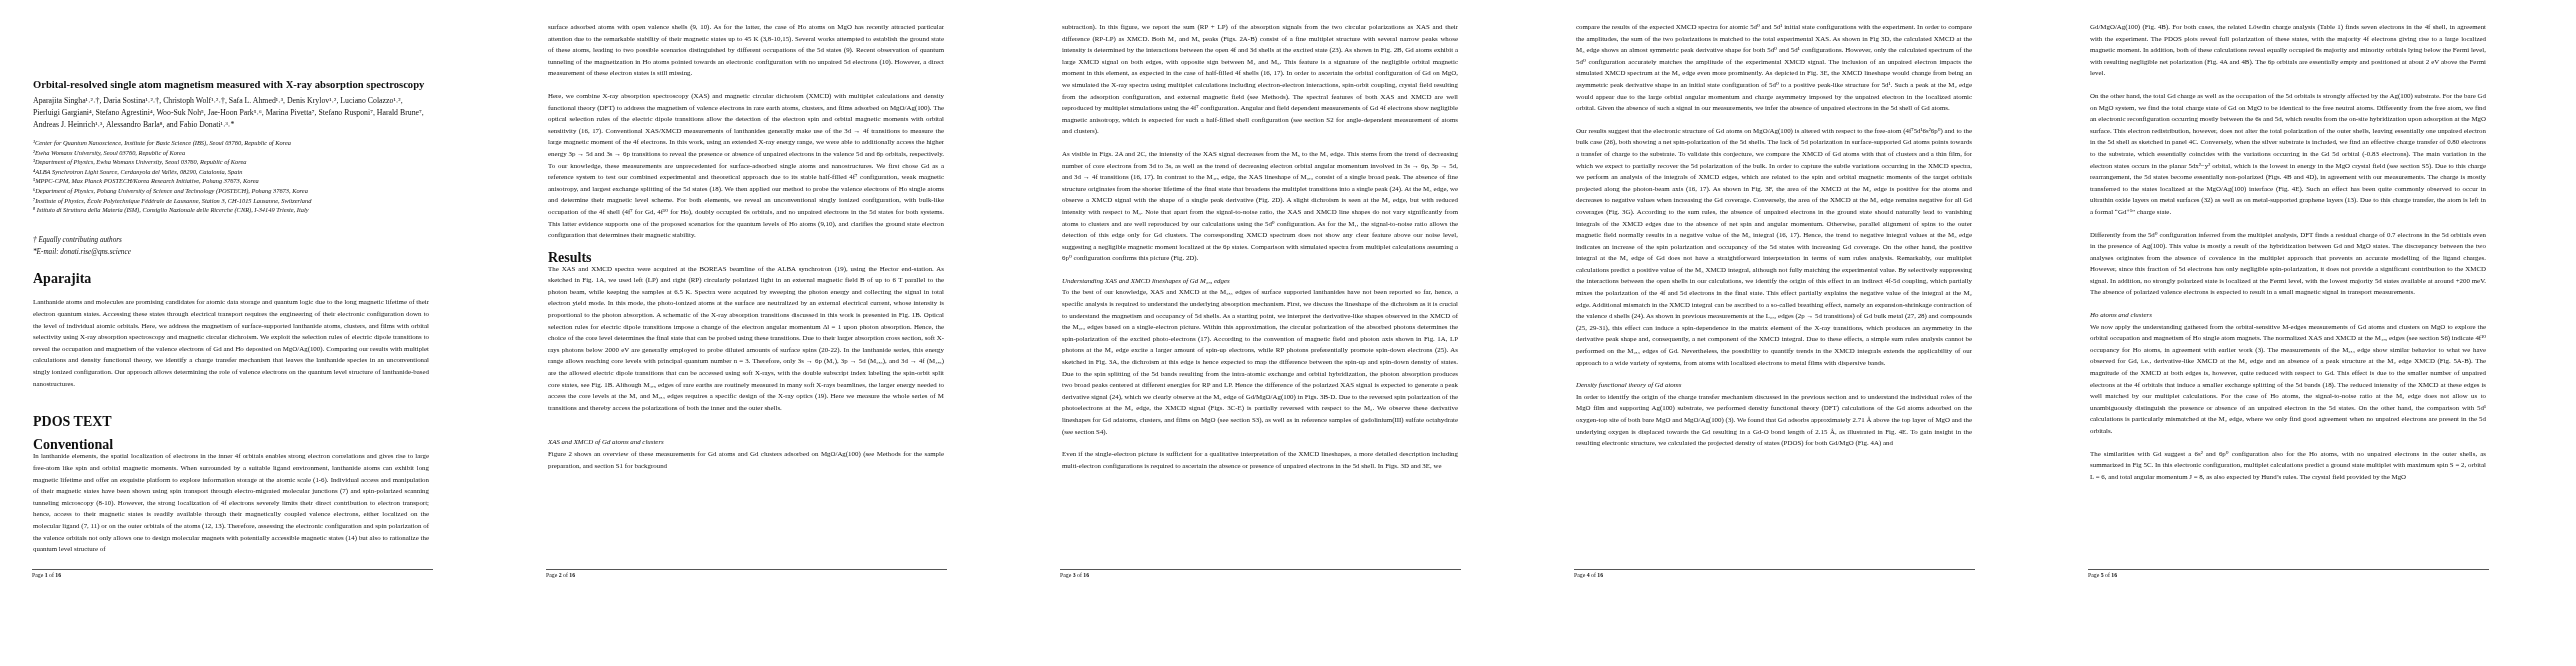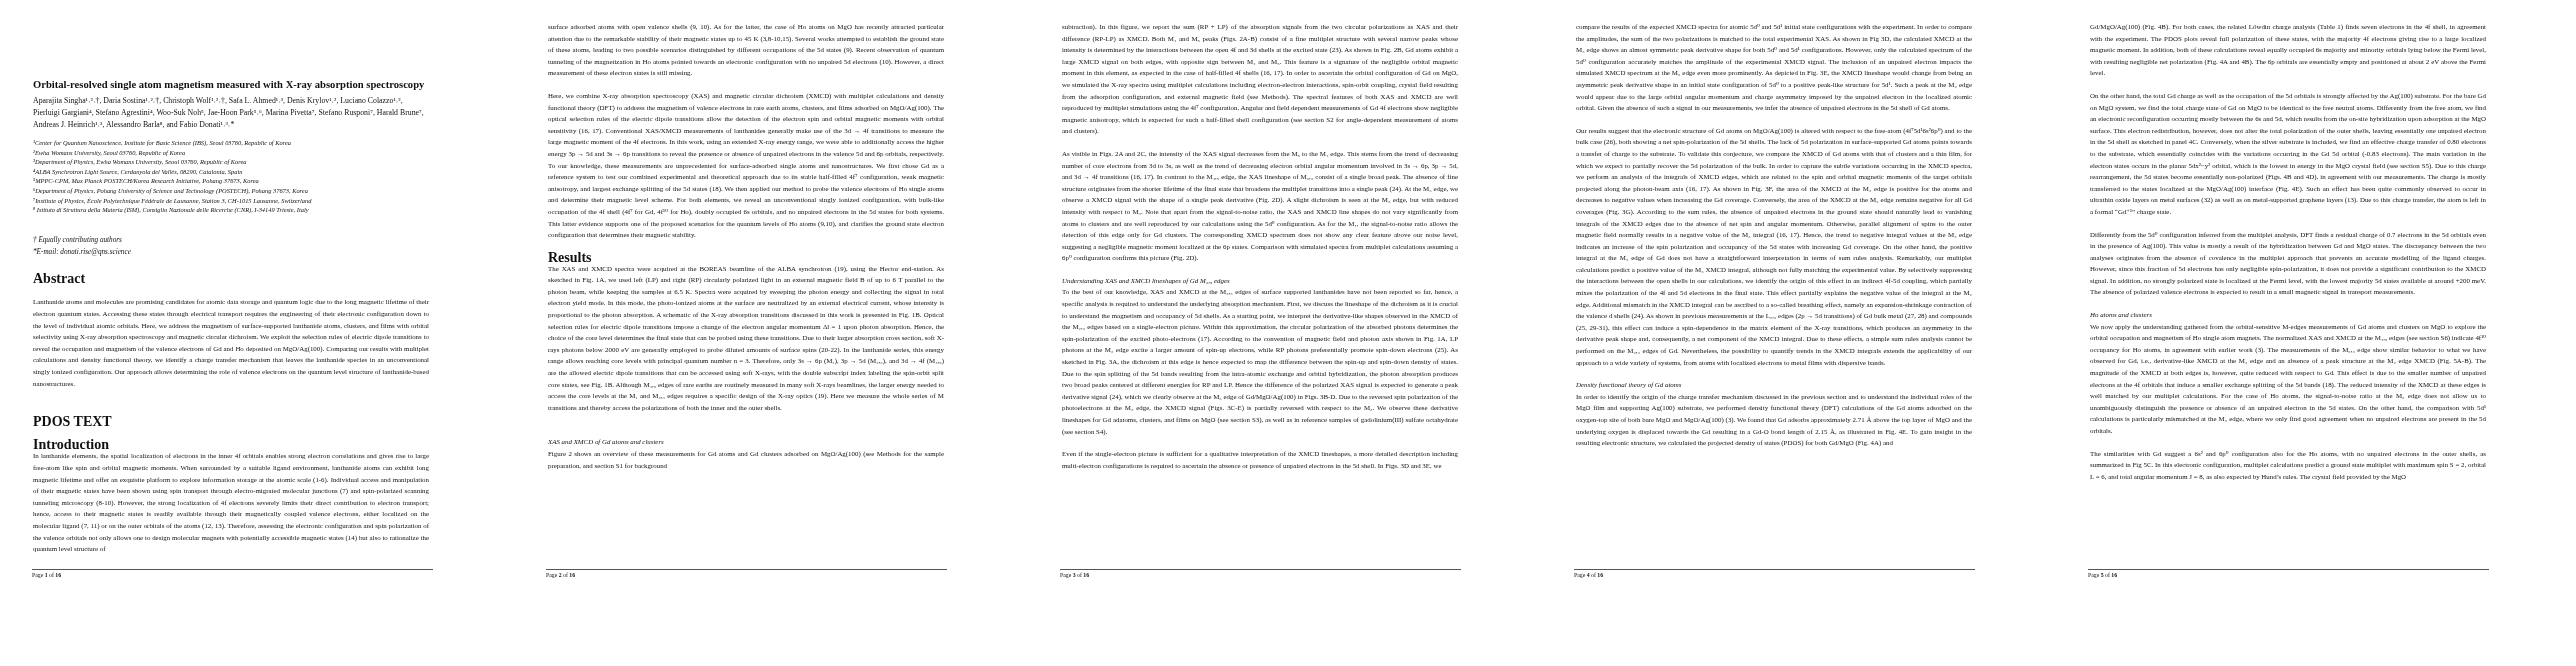--- a/index.html
+++ b/index.html
@@ -34,27 +34,27 @@
       <div>⁴ALBA Synchrotron Light Source, Cerdanyola del Vallès, 08290, Catalonia, Spain</div>
       <div>⁵MPPC-CPM, Max Planck POSTECH/Korea Research Initiative, Pohang 37673, Korea</div>
       <div>⁶Department of Physics, Pohang University of Science and Technology (POSTECH), Pohang 37673, Korea</div>
       <div>⁷Institute of Physics, École Polytechnique Fédérale de Lausanne, Station 3, CH-1015 Lausanne, Switzerland</div>
       <div>⁸ Istituto di Struttura della Materia (ISM), Consiglio Nazionale delle Ricerche (CNR), I-34149 Trieste, Italy</div>
     </div>
     <div style="height:19px"></div>
     <div class="note">† Equally contributing authors</div>
     <div class="note">*E-mail: donati.rise@qns.science</div>
     <div style="height:14.5px"></div>
-    <h2>Abstract</h2>
+    <h2>Aparajita</h2>
     <div style="height:12.2px"></div>
     <p>Lanthanide atoms and molecules are promising candidates for atomic data storage and quantum logic due to the long magnetic lifetime of their electron quantum states. Accessing these states through electrical transport requires the engineering of their electronic configuration down to the level of individual atomic orbitals. Here, we address the magnetism of surface-supported lanthanide atoms, clusters, and films with orbital selectivity using X-ray absorption spectroscopy and magnetic circular dichroism. We exploit the selection rules of electric dipole transitions to reveal the occupation and magnetism of the valence electrons of Gd and Ho deposited on MgO/Ag(100). Comparing our results with multiplet calculations and density functional theory, we identify a charge transfer mechanism that leaves the lanthanide species in an unconventional singly ionized configuration. Our approach allows determining the role of valence electrons on the quantum level structure of lanthanide-based nanostructures.</p>
     <div style="height:27px"></div>
     <h2>PDOS TEXT</h2>
     <div style="height:12.2px"></div>
-    <h2>Introduction</h2>
+    <h2>Conventional</h2>
     <p>In lanthanide elements, the spatial localization of electrons in the inner 4f orbitals enables strong electron correlations and gives rise to large free-atom like spin and orbital magnetic moments. When surrounded by a suitable ligand environment, lanthanide atoms can exhibit long magnetic lifetime and offer an exquisite platform to explore information storage at the atomic scale (1-6). Individual access and manipulation of their magnetic states have been shown using spin transport through electro-migrated molecular junctions (7) and spin-polarized scanning tunneling microscopy (8-10). However, the strong localization of 4f electrons severely limits their direct contribution to electron transport; hence, access to their magnetic states is readily available through their magnetically coupled valence electrons, either localized on the molecular ligand (7, 11) or on the outer orbitals of the atoms (12, 13). Therefore, assessing the electronic configuration and spin polarization of the valence orbitals not only allows one to design molecular magnets with potentially accessible magnetic states (14) but also to rationalize the quantum level structure of</p>
   </div>
   <div class="footer"><span>Page </span><b>1</b><span> of </span><b>16</b></div>
 </div>
 
 <div class="page" id="p2">
   <div class="col">
     <p>surface adsorbed atoms with open valence shells (9, 10). As for the latter, the case of Ho atoms on MgO has recently attracted particular attention due to the remarkable stability of their magnetic states up to 45 K (3,8-10,15). Several works attempted to establish the ground state of these atoms, leading to two possible scenarios distinguished by different occupations of the 5d states (9). Recent observation of quantum tunneling of the magnetization in Ho atoms pointed towards an electronic configuration with no unpaired 5d electrons (10). However, a direct measurement of these electron states is still missing.</p>
     <div class="gap"></div>
     <p>Here, we combine X-ray absorption spectroscopy (XAS) and magnetic circular dichroism (XMCD) with multiplet calculations and density functional theory (DFT) to address the magnetism of valence electrons in rare earth atoms, clusters, and films adsorbed on MgO/Ag(100). The optical selection rules of the electric dipole transitions allow the detection of the electron spin and orbital magnetic moments with orbital sensitivity (16, 17). Conventional XAS/XMCD measurements of lanthanides generally make use of the 3d → 4f transitions to measure the large magnetic moment of the 4f electrons. In this work, using an extended X-ray energy range, we were able to additionally access the higher energy 3p → 5d and 3s → 6p transitions to reveal the presence or absence of unpaired electrons in the valence 5d and 6p orbitals, respectively. To our knowledge, these measurements are unprecedented for surface-adsorbed single atoms and nanostructures. We first chose Gd as a reference system to test our combined experimental and theoretical approach due to its stable half-filled 4f⁷ configuration, weak magnetic anisotropy, and largest exchange splitting of the 5d states (18). We then applied our method to probe the valence electrons of Ho single atoms and determine their magnetic level scheme. For both elements, we reveal an unconventional singly ionized configuration, with bulk-like occupation of the 4f shell (4f⁷ for Gd, 4f¹⁰ for Ho), doubly occupied 6s orbitals, and no unpaired electrons in the 5d states for both systems. This latter evidence supports one of the proposed scenarios for the quantum levels of Ho atoms (9,10), and clarifies the ground state electron configuration that determines their magnetic stability.</p>

